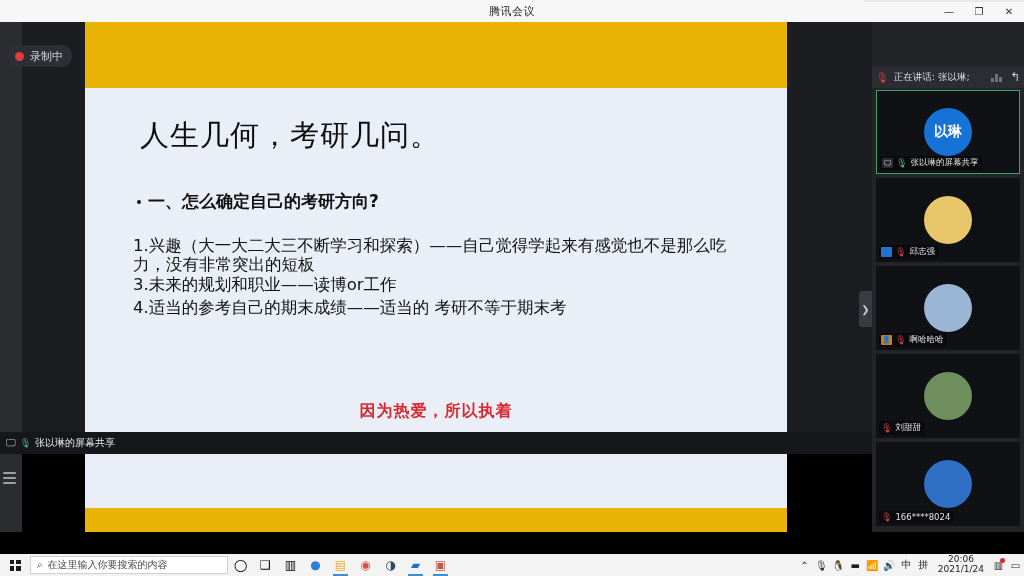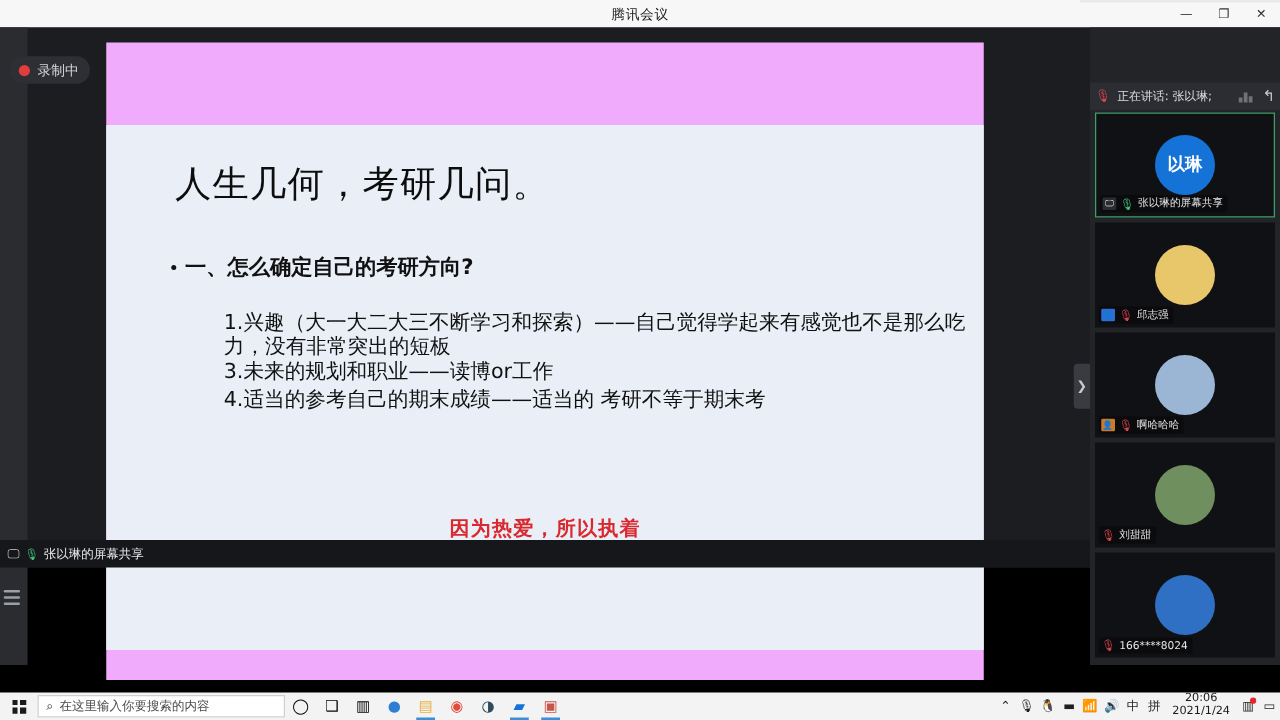--- a/index.html
+++ b/index.html
@@ -60,22 +60,22 @@
     position: absolute; left: 8px; top: 23px;
     height: 22px; padding: 0 9px 0 7px;
     background: #2e2f34; border-radius: 11px;
     display: flex; align-items: center; gap: 6px;
   }
   .rec-dot { width: 9px; height: 9px; border-radius: 50%; background: #e33c3c; }
   .rec-label { font-size: 11px; color: #d6d7da; white-space: nowrap; }
 
   
   .stage {
-    position: absolute; left: 85px; top: 12px; width: 702px; height: 510px;
-    background: #f0abfc;
+    position: absolute; left: 85px; top: 0px; width: 702px; height: 510px;
+    background: #eab308;
   }
   .slide {
     position: absolute; left: 0; top: 66px; width: 702px; height: 420px;
     background: #e9eef7;
     overflow: hidden;
   }
   .slide-title {
     position: absolute; left: 55px; top: 28px;
     font-size: 29px; color: #0d0d0d; letter-spacing: 1px;
     font-family: "DejaVu Sans", "Liberation Sans", sans-serif;
@@ -84,21 +84,21 @@
     position: absolute; left: 52px; top: 102px;
     font-size: 17px; font-weight: bold; color: #111;
     display: flex; align-items: center; gap: 7px;
   }
   .slide-bullet .dot {
     width: 4px; height: 4px; border-radius: 50%; background: #111;
     flex: none;
   }
   .slide-body {
     position: absolute; left: 48px; top: 148px; width: 620px;
-    font-size: 16.5px; color: #111; line-height: 1.38; margin-left: 46px;
+    font-size: 16.5px; color: #111; line-height: 1.38;
   }
   .slide-body p { margin: 0; white-space: pre-wrap; }
   .slide-body p.wrapline { line-height: 1.16; }
   .slide-red {
     position: absolute; left: 0; right: 0; top: 313px;
     text-align: center; font-size: 16px; font-weight: bold;
     color: #d9292f; letter-spacing: 1px;
   }
 
   

